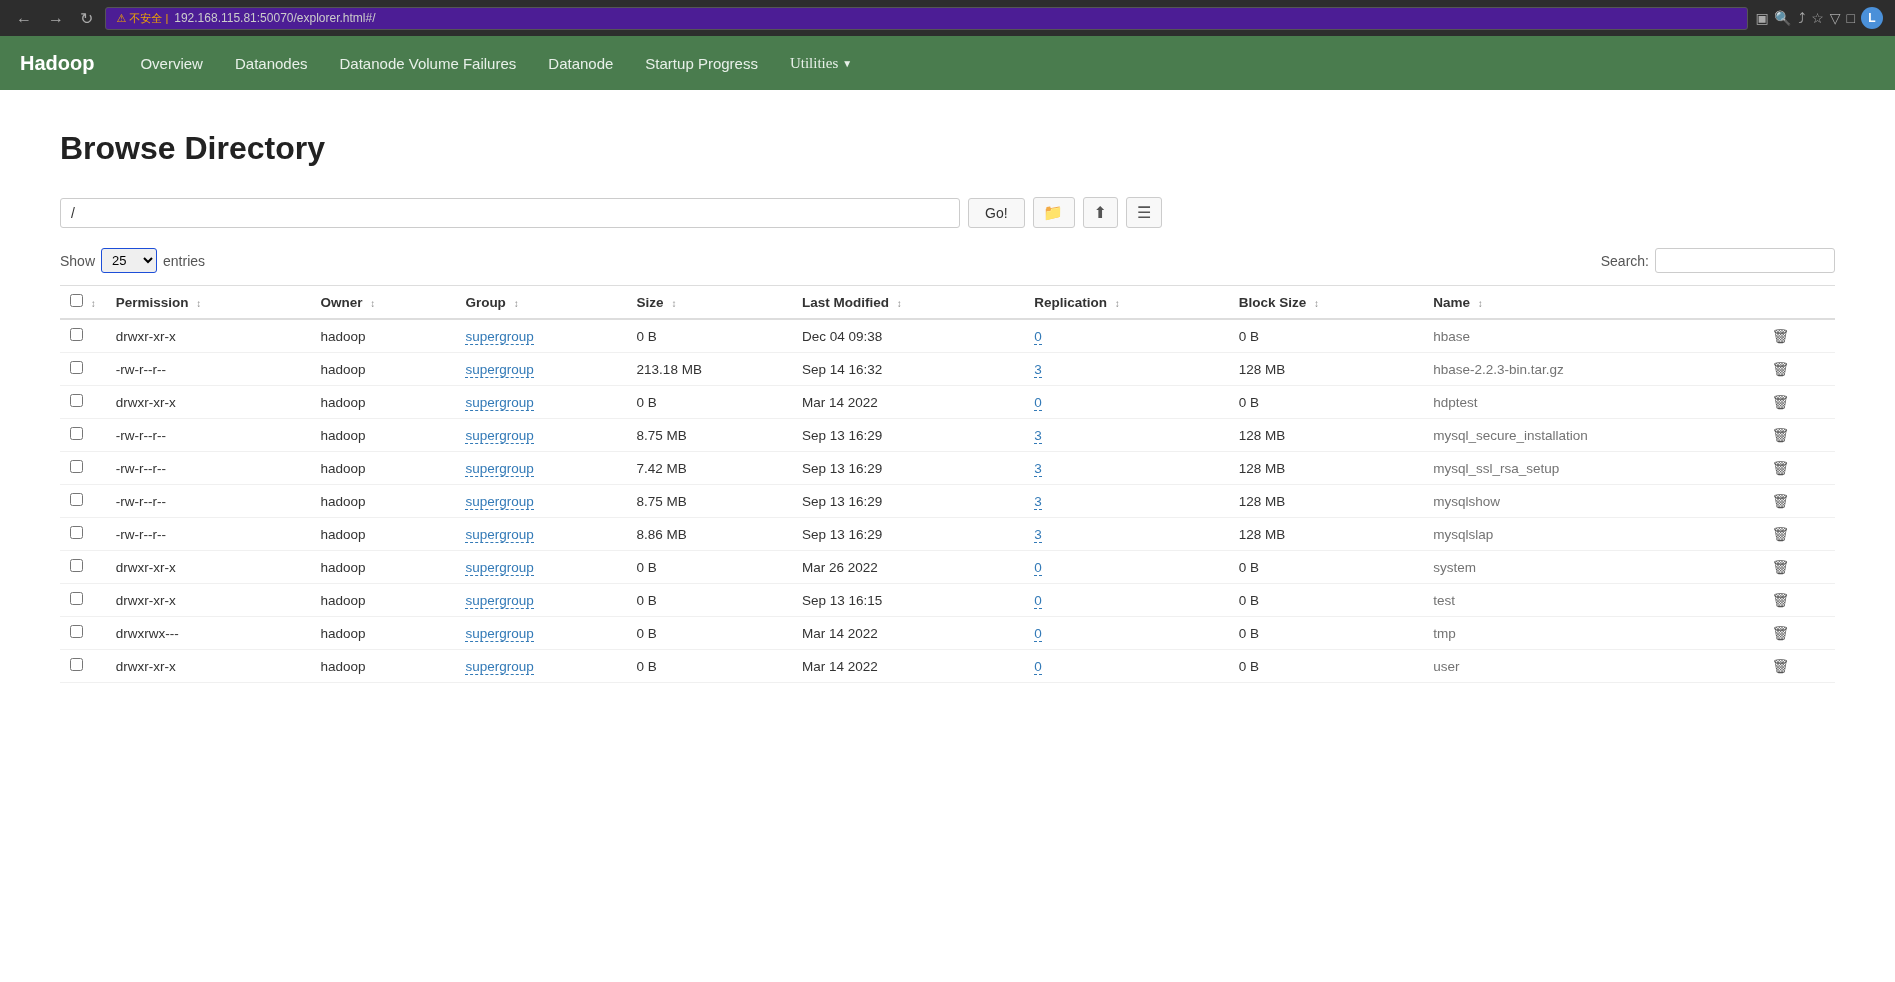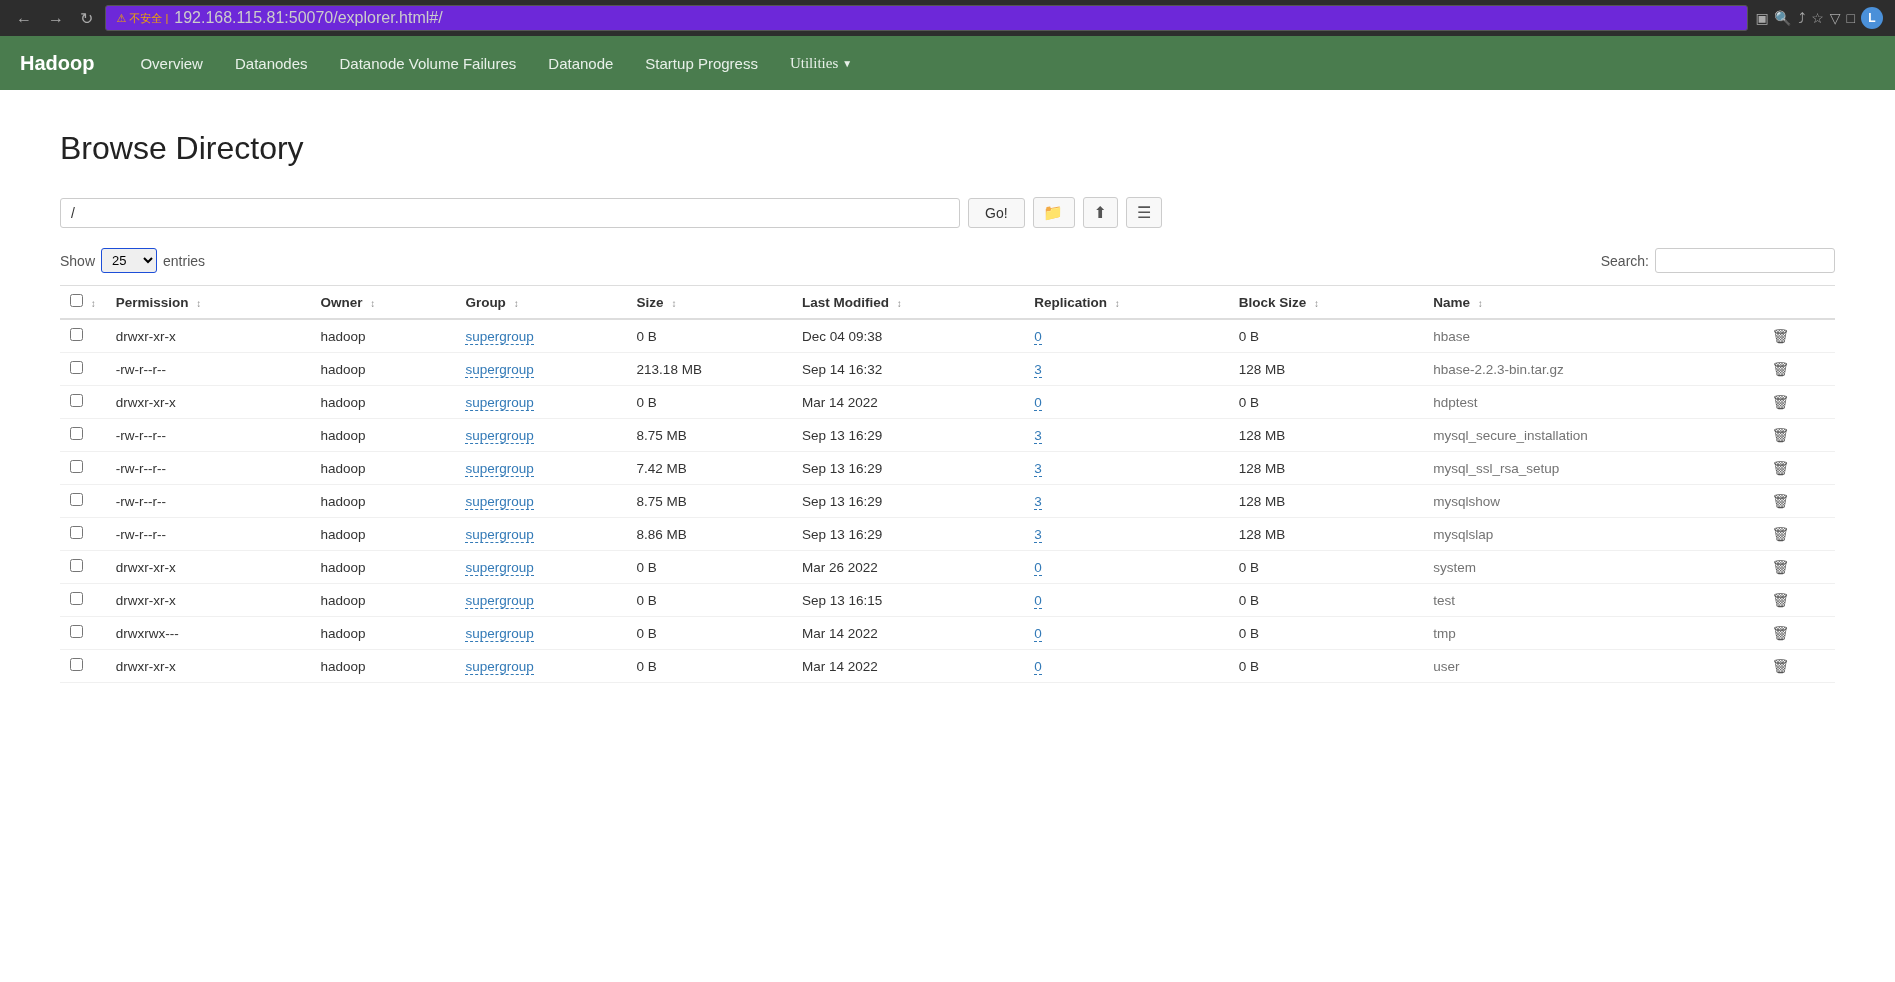--- a/index.html
+++ b/index.html
@@ -17,32 +17,32 @@
     .browser-nav-btn {
       color: #aaa;
       background: none;
       border: none;
       font-size: 16px;
       cursor: pointer;
       padding: 2px 4px;
     }
     .browser-url-bar {
       flex: 1;
-      background: #6d28d9;
+      background: #4c1d95;
       border: 1px solid #555;
       border-radius: 3px;
       color: #fff;
       padding: 3px 10px;
       font-size: 13px;
       display: flex;
       align-items: center;
       gap: 6px;
     }
     .browser-url-bar .warning { color: #f0a500; font-size: 11px; }
-    .browser-url-bar .url-text { color: #ccc; font-size: 16px; }
+    .browser-url-bar .url-text { color: #ccc; font-size: 12px; }
     .browser-chrome-actions {
       display: flex;
       gap: 6px;
       align-items: center;
     }
     .chrome-action-btn {
       color: #aaa;
       background: none;
       border: none;
       font-size: 14px;
@@ -90,21 +90,21 @@
       font-family: Liberation Serif, serif;
     }
     .dropdown-arrow { font-size: 10px; color: #e8f0e9; }
 
     
     .main-content {
       padding: 40px 60px;
     }
     .page-title {
       font-size: 32px;
-      font-weight: 400;
+      font-weight: 700;
       color: #222;
       margin-bottom: 30px;
     }
 
     
     .path-bar {
       display: flex;
       align-items: center;
       gap: 8px;
       margin-bottom: 20px;

